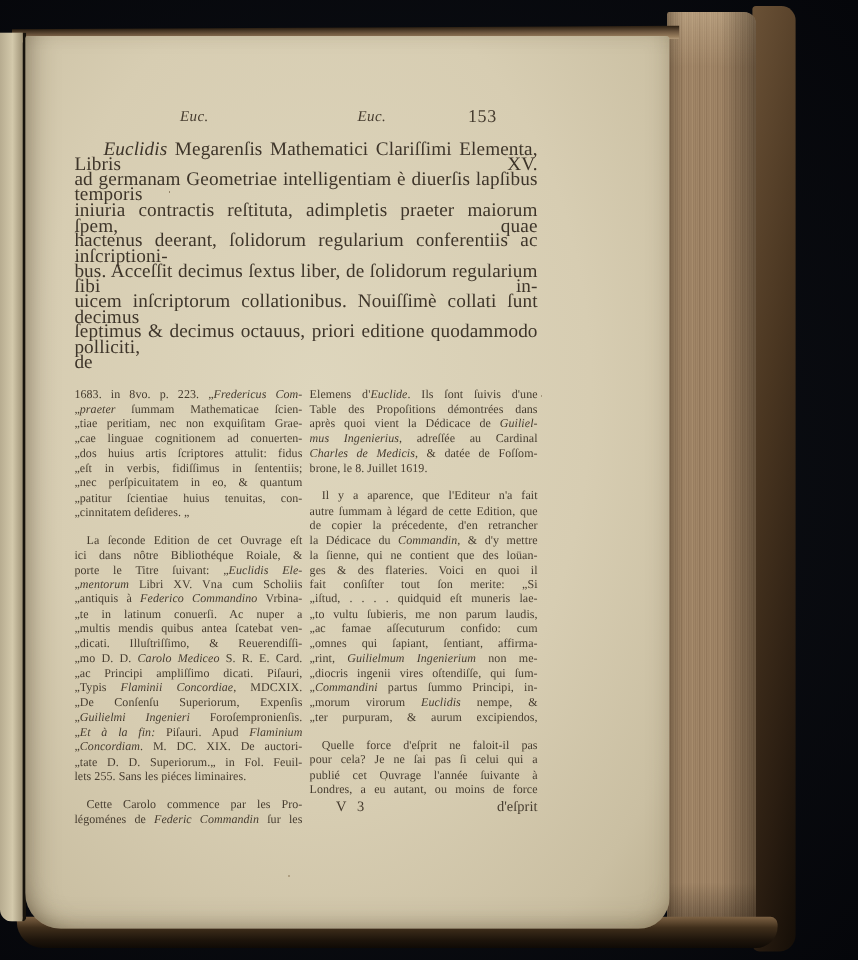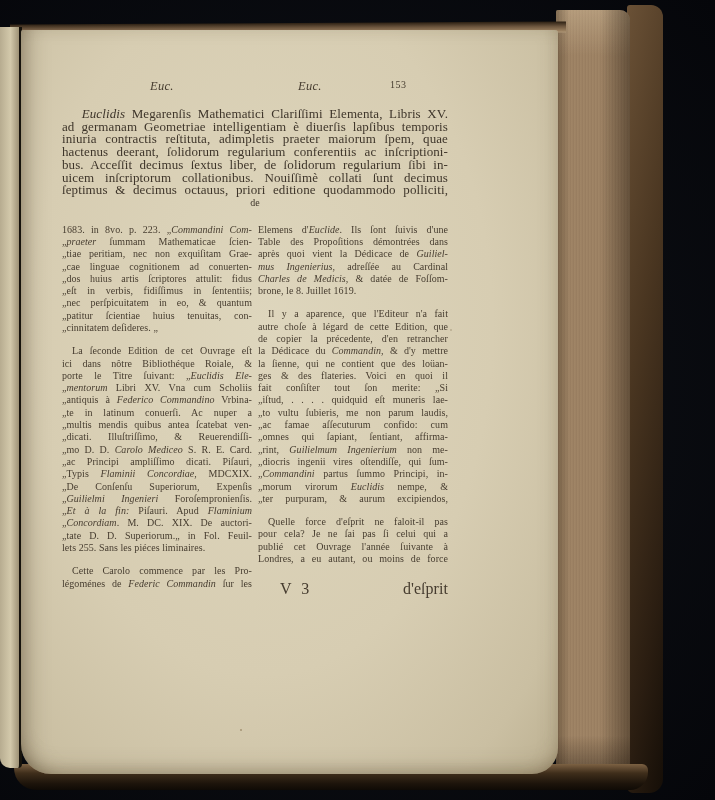--- a/index.html
+++ b/index.html
@@ -34,39 +34,39 @@
         background:
           radial-gradient(1.2px 1.2px at 120px 130px, rgba(90,70,40,.55) 50%, transparent 51%),
           radial-gradient(1.4px 1.4px at 430px 300px, rgba(90,70,40,.4) 50%, transparent 51%),
           radial-gradient(1.2px 1.2px at 300px 620px, rgba(90,70,40,.4) 50%, transparent 51%),
           radial-gradient(1.6px 1.6px at 220px 700px, rgba(110,85,50,.35) 50%, transparent 51%),
           radial-gradient(ellipse at 45% 40%, #ded6bd 0%, #d7cdb2 55%, #cabfa2 85%, #bcb091 100%);
         border-radius:2px 3px 26px 30px;
         box-shadow:inset 16px 0 26px -16px rgba(60,45,25,.55),
                    inset -10px 0 22px -14px rgba(95,75,45,.35),
                    inset 0 -14px 24px -16px rgba(80,62,35,.5);}
-  .content{position:absolute;left:41px;top:49px;width:386px;color:#463c2f;}
+  .content{position:absolute;left:41px;top:60px;width:386px;color:#463c2f;}
   
   .header{position:relative;height:16px;margin-bottom:13px;font-size:12.5px;}
   .header .euc{position:absolute;font-style:italic;letter-spacing:.3px;}
   .h-left{left:88px;} .h-mid{left:236px;}
-  .h-num{position:absolute;left:328px;font-size:10px;letter-spacing:.5px;}
+  .h-num{position:absolute;left:328px;font-size:15px;letter-spacing:.5px;}
   
   .para{margin:0 0 11px 0;}
   .para:last-child{margin-bottom:0;}
   .line{text-align:justify;text-align-last:justify;}
   .line.last{text-align-last:left;}
   .line i{font-style:italic;}
-  .intro{font-size:13px;line-height:12.7px;color:#3e352a;letter-spacing:.1px;}
+  .intro{font-size:16px;line-height:12.7px;color:#3e352a;letter-spacing:.1px;}
   .intro .para{margin-bottom:0;}
-  .catchword-line{text-align:center;font-size:10px;line-height:12.7px;color:#3e352a;}
+  .catchword-line{text-align:left;font-size:16px;line-height:12.7px;color:#3e352a;}
   .cols{display:flex;gap:6px;margin-top:14px;}
   .col{width:190px;font-size:10px;line-height:12.3px;letter-spacing:.05px;}
-  .sigrow{display:flex;justify-content:space-between;padding-left:22px;margin-top:17px;
-          font-size:16px;line-height:13px;}
+  .sigrow{display:flex;justify-content:space-between;padding-left:22px;margin-top:1px;
+          font-size:12px;line-height:13px;}
   .sig{letter-spacing:3px;}
   .cw{font-style:normal;}
 </style>
 </head>
 <body>
 
 <div class="scene">
   <div class="cover"></div>
   <div class="stack"></div>
   <div class="board"></div>
@@ -91,21 +91,21 @@
             <div class="line"><span>bus. Acceſſit decimus ſextus liber, de ſolidorum regularium ſibi in-</span></div>
             <div class="line"><span>uicem inſcriptorum collationibus. Nouiſſimè collati ſunt decimus</span></div>
             <div class="line"><span>ſeptimus &amp; decimus octauus, priori editione quodammodo polliciti,</span></div>
           </div>
         </div>
       <div class="catchword-line">de</div>
 
       <div class="cols">
         <div class="col">
             <div class="para">
-              <div class="line"><span>1683. in 8vo. p. 223. „</span><i>Commandini Com-</i><span></span></div>
+              <div class="line"><span>1683. in 8vo. p. 223. „</span><i>Fredericus Com-</i><span></span></div>
               <div class="line"><span>„</span><i>praeter</i><span> ſummam Mathematicae ſcien-</span></div>
               <div class="line"><span>„tiae peritiam, nec non exquiſitam Grae-</span></div>
               <div class="line"><span>„cae linguae cognitionem ad conuerten-</span></div>
               <div class="line"><span>„dos huius artis ſcriptores attulit: fidus</span></div>
               <div class="line"><span>„eſt in verbis, fidiſſimus in ſententiis;</span></div>
               <div class="line"><span>„nec perſpicuitatem in eo, &amp; quantum</span></div>
               <div class="line"><span>„patitur ſcientiae huius tenuitas, con-</span></div>
               <div class="line last"><span>„cinnitatem deſideres. „</span></div>
             </div>
             <div class="para">
@@ -137,21 +137,21 @@
               <div class="para">
                 <div class="line"><span>Elemens d'</span><i>Euclide</i><span>. Ils ſont ſuivis d'une</span></div>
                 <div class="line"><span>Table des Propoſitions démontrées dans</span></div>
                 <div class="line"><span>après quoi vient la Dédicace de </span><i>Guiliel-</i><span></span></div>
                 <div class="line"><span></span><i>mus Ingenierius</i><span>, adreſſée au Cardinal</span></div>
                 <div class="line"><span></span><i>Charles de Medicis</i><span>, &amp; datée de Foſſom-</span></div>
                 <div class="line last"><span>brone, le 8. Juillet 1619.</span></div>
               </div>
               <div class="para">
                 <div class="line"><span>  Il y a aparence, que l'Editeur n'a fait</span></div>
-                <div class="line"><span>autre choſe à légard de cette Edition, que</span></div>
+                <div class="line"><span>autre ſummam à légard de cette Edition, que</span></div>
                 <div class="line"><span>de copier la précedente, d'en retrancher</span></div>
                 <div class="line"><span>la Dédicace du </span><i>Commandin</i><span>, &amp; d'y mettre</span></div>
                 <div class="line"><span>la ſienne, qui ne contient que des loüan-</span></div>
                 <div class="line"><span>ges &amp; des flateries. Voici en quoi il</span></div>
                 <div class="line"><span>fait conſiſter tout ſon merite: „Si</span></div>
                 <div class="line"><span>„iſtud, . . . . quidquid eſt muneris lae-</span></div>
                 <div class="line"><span>„to vultu ſubieris, me non parum laudis,</span></div>
                 <div class="line"><span>„ac famae aſſecuturum confido: cum</span></div>
                 <div class="line"><span>„omnes qui ſapiant, ſentiant, affirma-</span></div>
                 <div class="line"><span>„rint, </span><i>Guilielmum Ingenierium</i><span> non me-</span></div>

